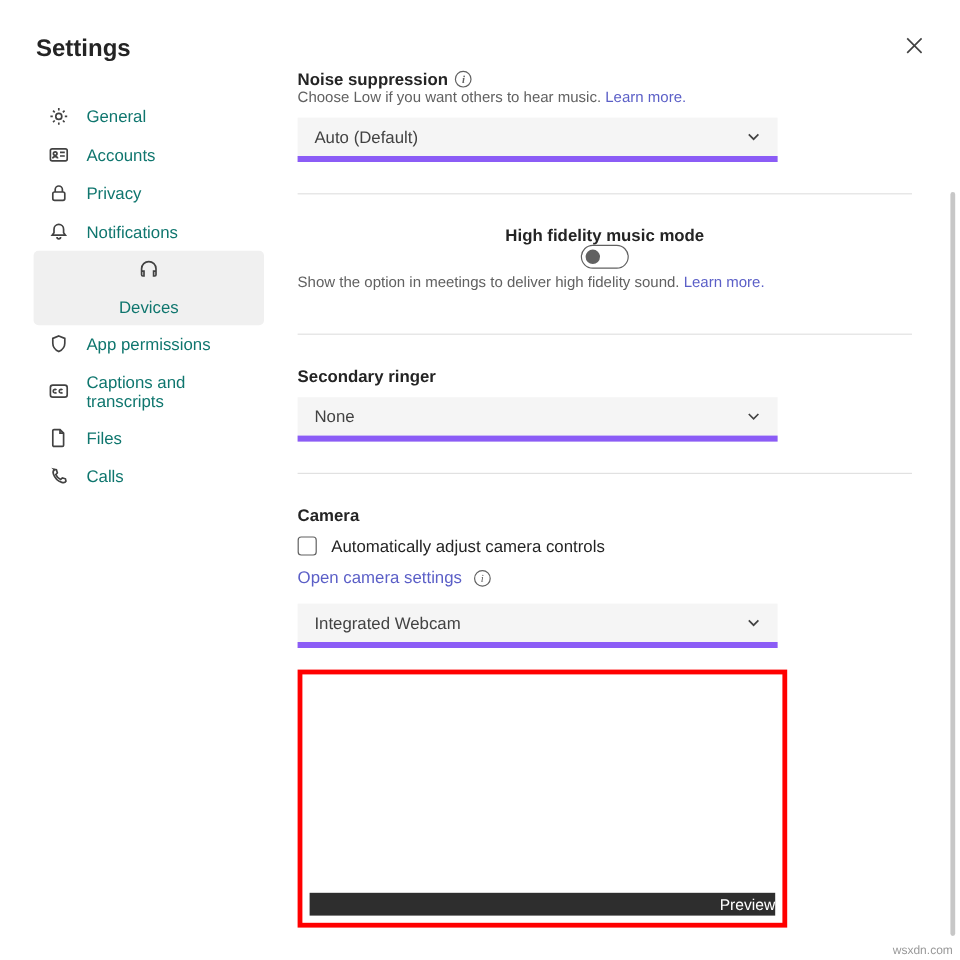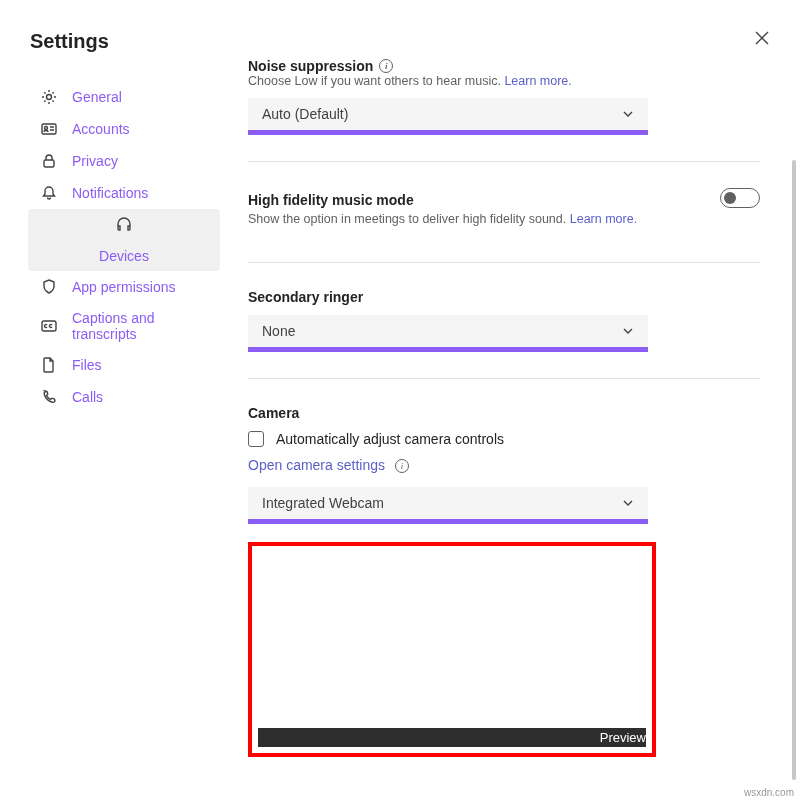--- a/index.html
+++ b/index.html
@@ -12,27 +12,27 @@
   height: 800px;
   overflow: hidden;
   position: relative;
 }
 .container { display: flex; width: 100%; height: 100%; }
 .sidebar { width: 230px; padding: 30px 10px 0 28px; flex-shrink: 0; }
 .title { font-size: 20px; font-weight: 600; margin-bottom: 28px; margin-left: 2px; }
 .nav-item {
   display: flex; align-items: center; gap: 14px;
   padding: 7px 12px; border-radius: 4px; cursor: pointer;
-  color: #8b5cf6; font-size: 14px;
+  color: #0f766e; font-size: 14px;
 }
 .nav-item.active { background: #f0f0f0; flex-direction: column; }
 .nav-item .icon { width: 18px; height: 18px; display: flex; align-items: center; justify-content: center; color: #424242; }
 .content { flex: 1; padding: 58px 40px 0 18px; overflow-y: auto; }
 .section { border-bottom: 1px solid #e1e1e1; padding-bottom: 26px; margin-bottom: 26px; }
-.section-head { display: flex; align-items: flex-end; justify-content: space-between; margin-bottom: 4px; }
+.section-head { display: flex; align-items: center; justify-content: space-between; margin-bottom: 4px; flex-direction: column; }
 .section-title { font-weight: 700; font-size: 14px; display: flex; align-items: center; gap: 6px; }
 .section-desc { font-size: 12.5px; color: #616161; margin-bottom: 10px; }
 .link { color: #5b5fc7; text-decoration: none; cursor: pointer; }
 .info-icon { width: 14px; height: 14px; border: 1px solid #616161; border-radius: 50%; display: inline-flex; align-items: center; justify-content: center; font-size: 9px; font-style: italic; color: #616161; font-family: serif; }
 .select {
   display: flex; align-items: center; justify-content: space-between;
   background: #f5f5f5; border-bottom: 5px solid #8b5cf6;
   padding: 8px 14px; width: 400px; cursor: pointer; font-size: 14px;
   color: #424242;
 }

